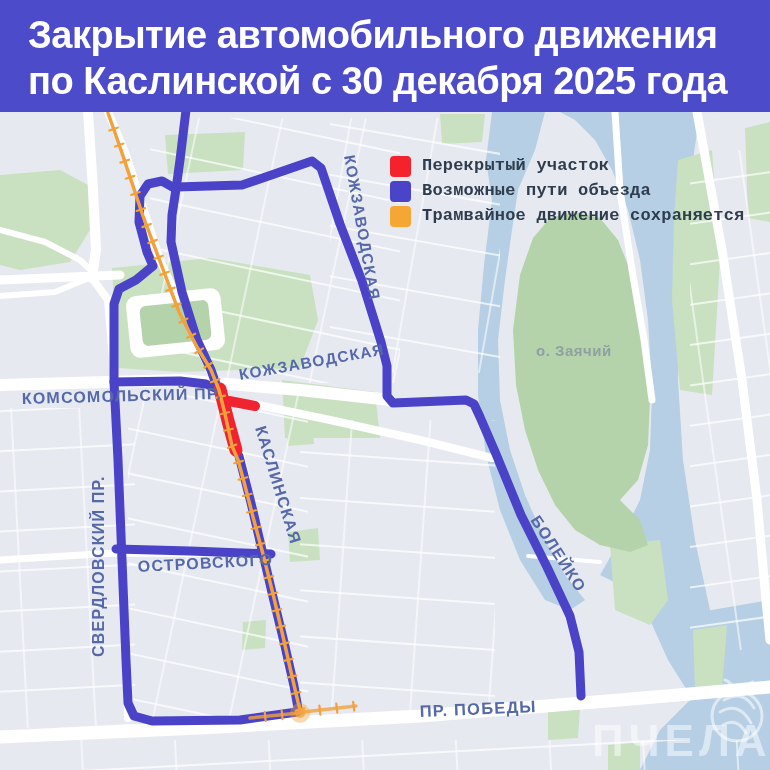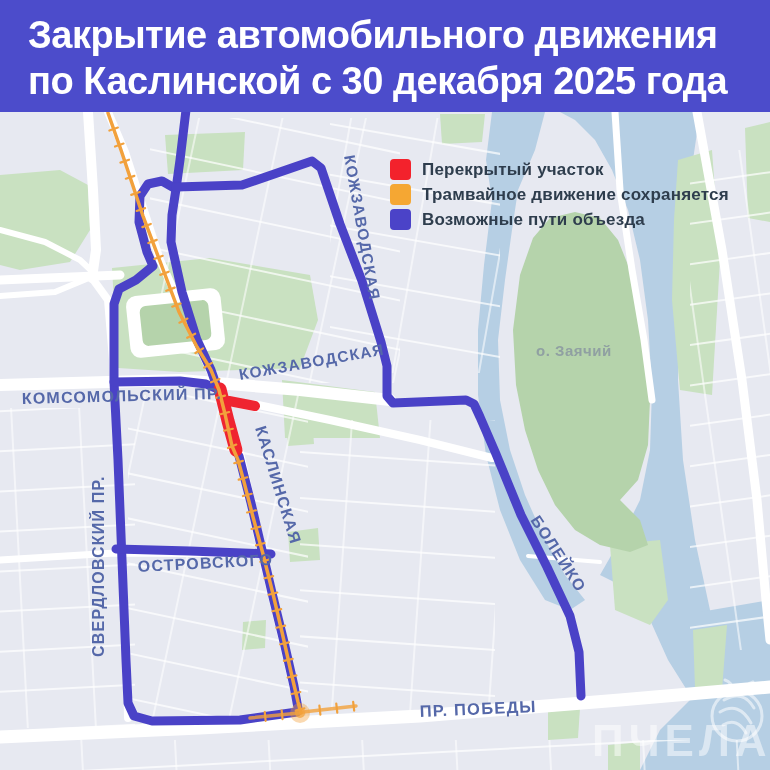--- a/index.html
+++ b/index.html
@@ -4,21 +4,21 @@
 <style>
   html,body{margin:0;padding:0;background:#cfd3e0;}
   #stage{position:relative;width:770px;height:770px;overflow:hidden;
          font-family:"Liberation Sans",sans-serif;background:#e7e9f1;}
   #map-svg{position:absolute;left:0;top:0;width:770px;height:770px;display:block;}
   #header{position:absolute;left:0;top:0;width:770px;height:112px;z-index:5;
           box-sizing:border-box;padding:13px 0 0 28px;}
   #header .t{color:#ffffff;font-weight:bold;font-size:38px;line-height:1.2;
              letter-spacing:-0.5px;white-space:nowrap;}
   #legend{position:absolute;left:390px;top:156px;z-index:4;}
-  .lg-row{display:flex;align-items:flex-end;height:24px;margin-bottom:1px;}
+  .lg-row{display:flex;align-items:flex-start;height:24px;margin-bottom:1px;font-family:Liberation Mono, monospace;}
   .lg-sw{width:21px;height:21px;border-radius:4px;flex:0 0 21px;}
   .lg-tx{margin-left:11px;font-size:17px;font-weight:600;color:#2e3d4d;
          letter-spacing:0.2px;white-space:nowrap;}
   text.street{font-family:"Liberation Sans",sans-serif;font-weight:bold;letter-spacing:1.2px;}
   text.wm{font-family:"Liberation Sans",sans-serif;font-weight:bold;letter-spacing:5px;}
 </style>
 </head>
 <body>
 
 <div id="stage">
@@ -391,21 +391,21 @@
     <div class="t">Закрытие автомобильного движения</div>
     <div class="t">по Каслинской с 30 декабря 2025 года</div>
   </div>
 
   <div id="legend">
       <div class="lg-row">
         <div class="lg-sw" style="background: rgb(243, 34, 44);"></div>
         <div class="lg-tx">Перекрытый участок</div>
       </div>
       <div class="lg-row">
+        <div class="lg-sw" style="background: rgb(75, 67, 200);"></div>
+        <div class="lg-tx">Возможные пути объезда</div>
+      </div>
+      <div class="lg-row">
         <div class="lg-sw" style="background: rgb(245, 167, 51);"></div>
         <div class="lg-tx">Трамвайное движение сохраняется</div>
-      </div>
-      <div class="lg-row">
-        <div class="lg-sw" style="background: rgb(75, 67, 200);"></div>
-        <div class="lg-tx">Возможные пути объезда</div>
       </div>
     </div>
 </div>
 
 </body></html>

